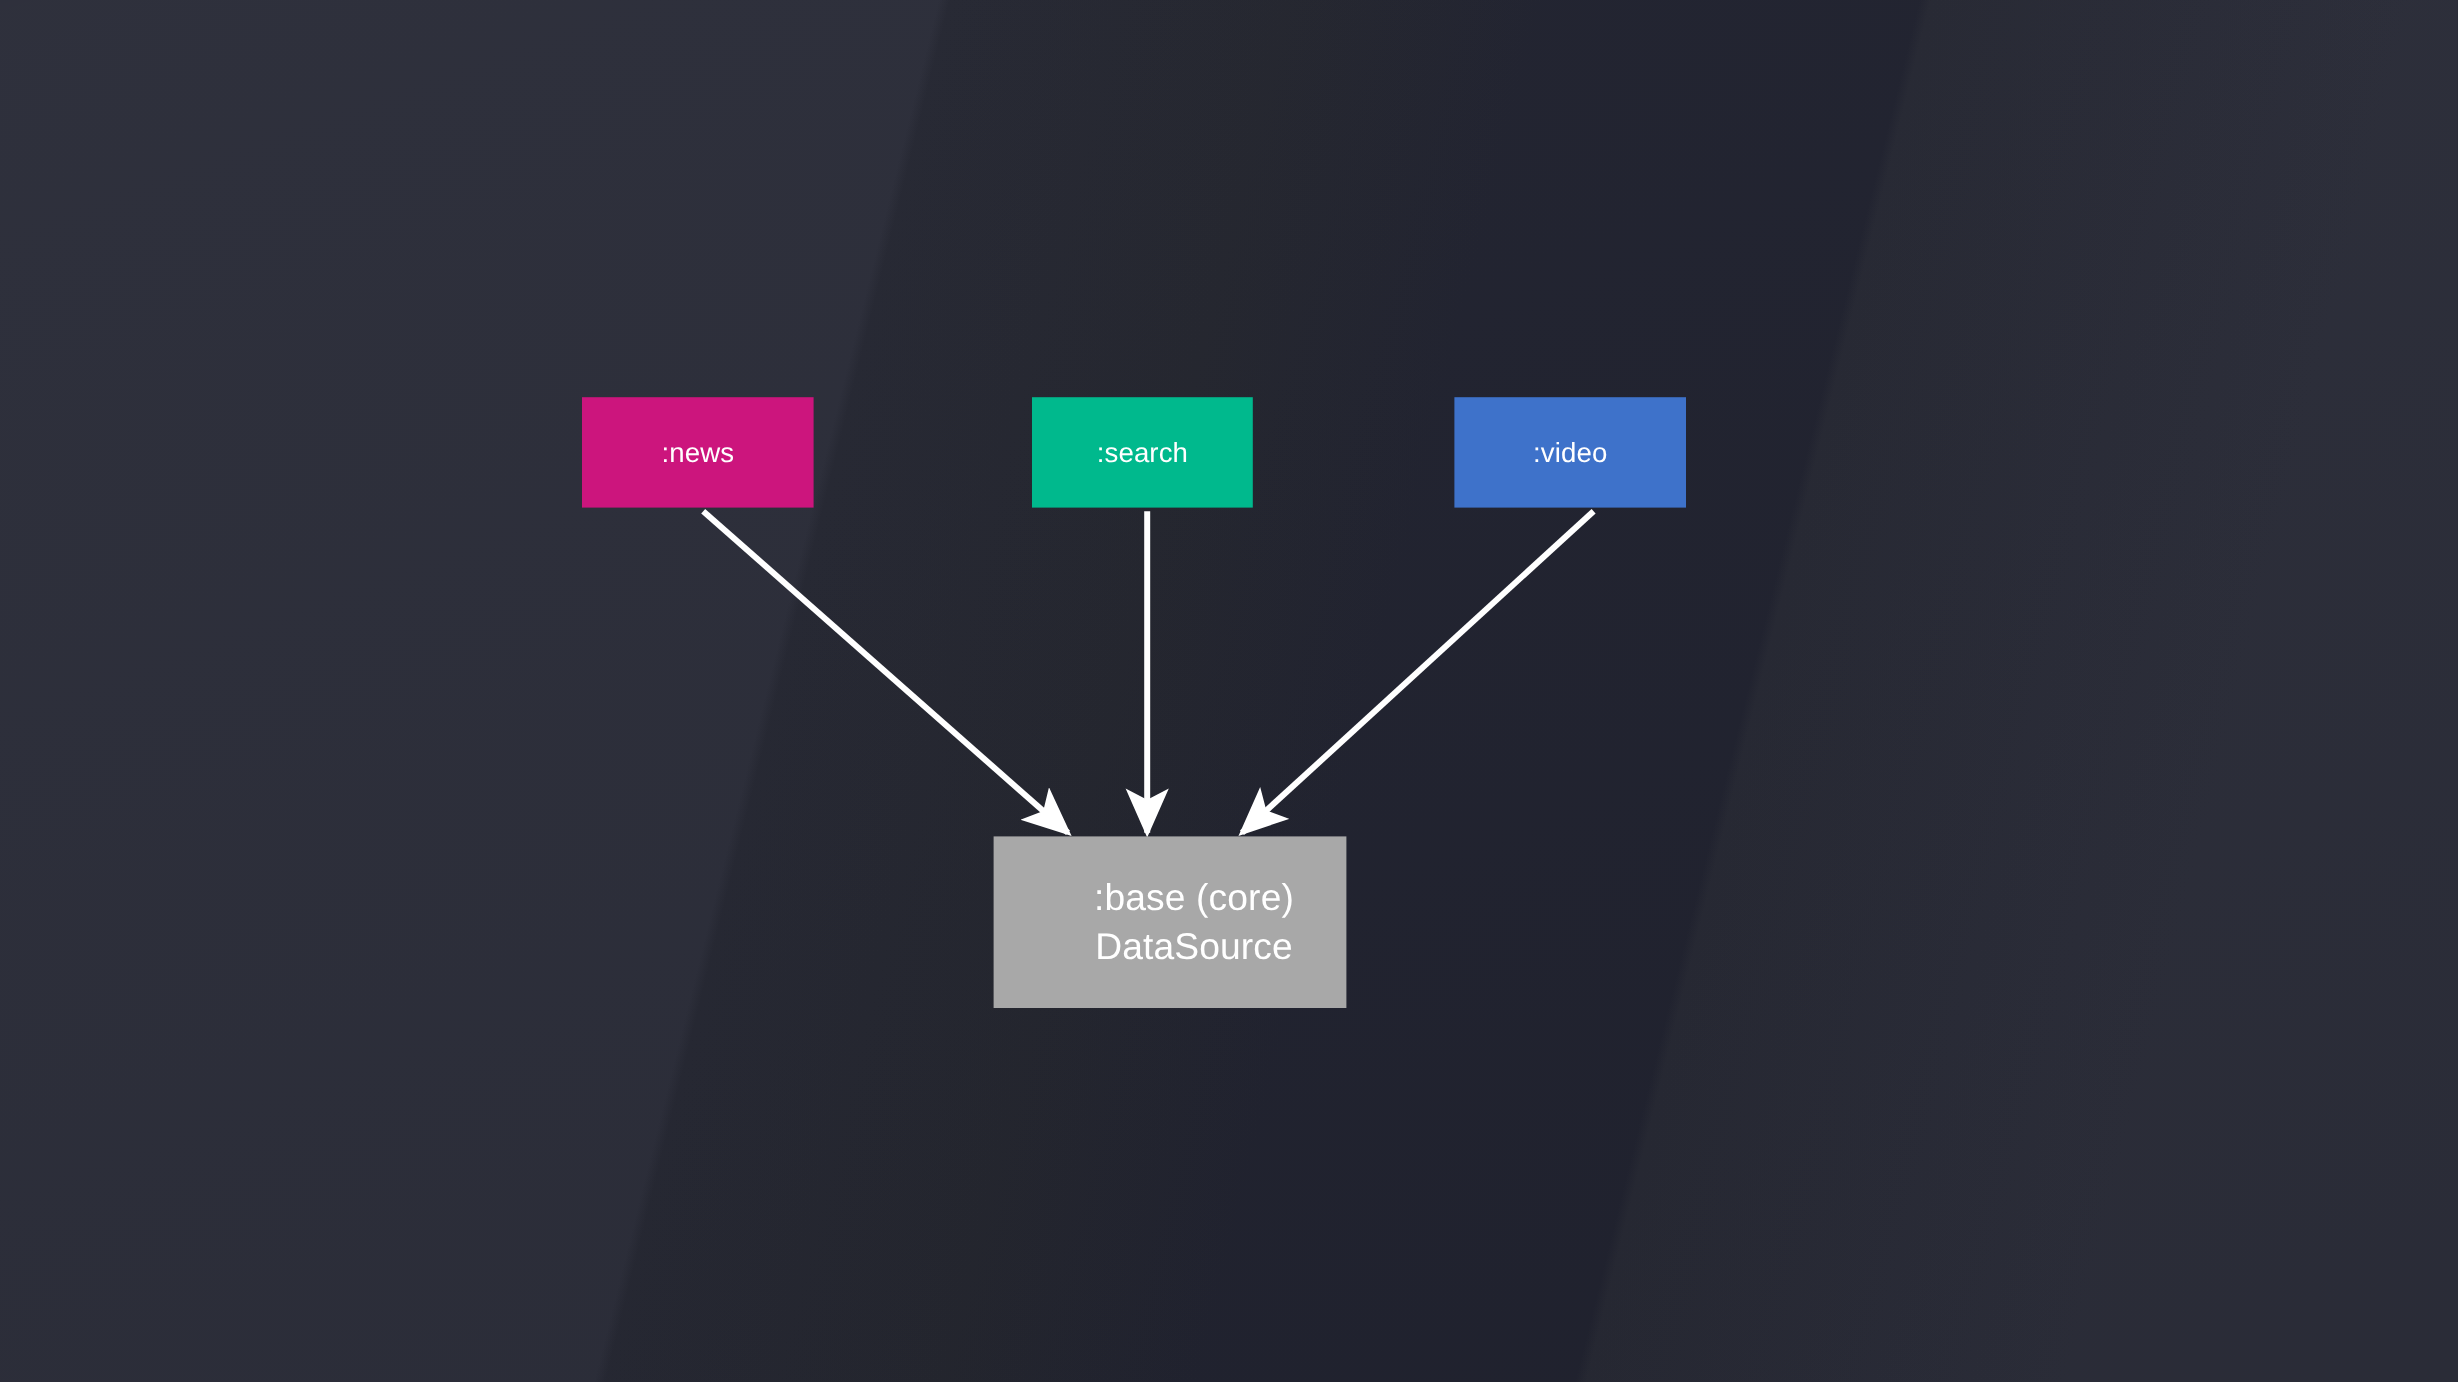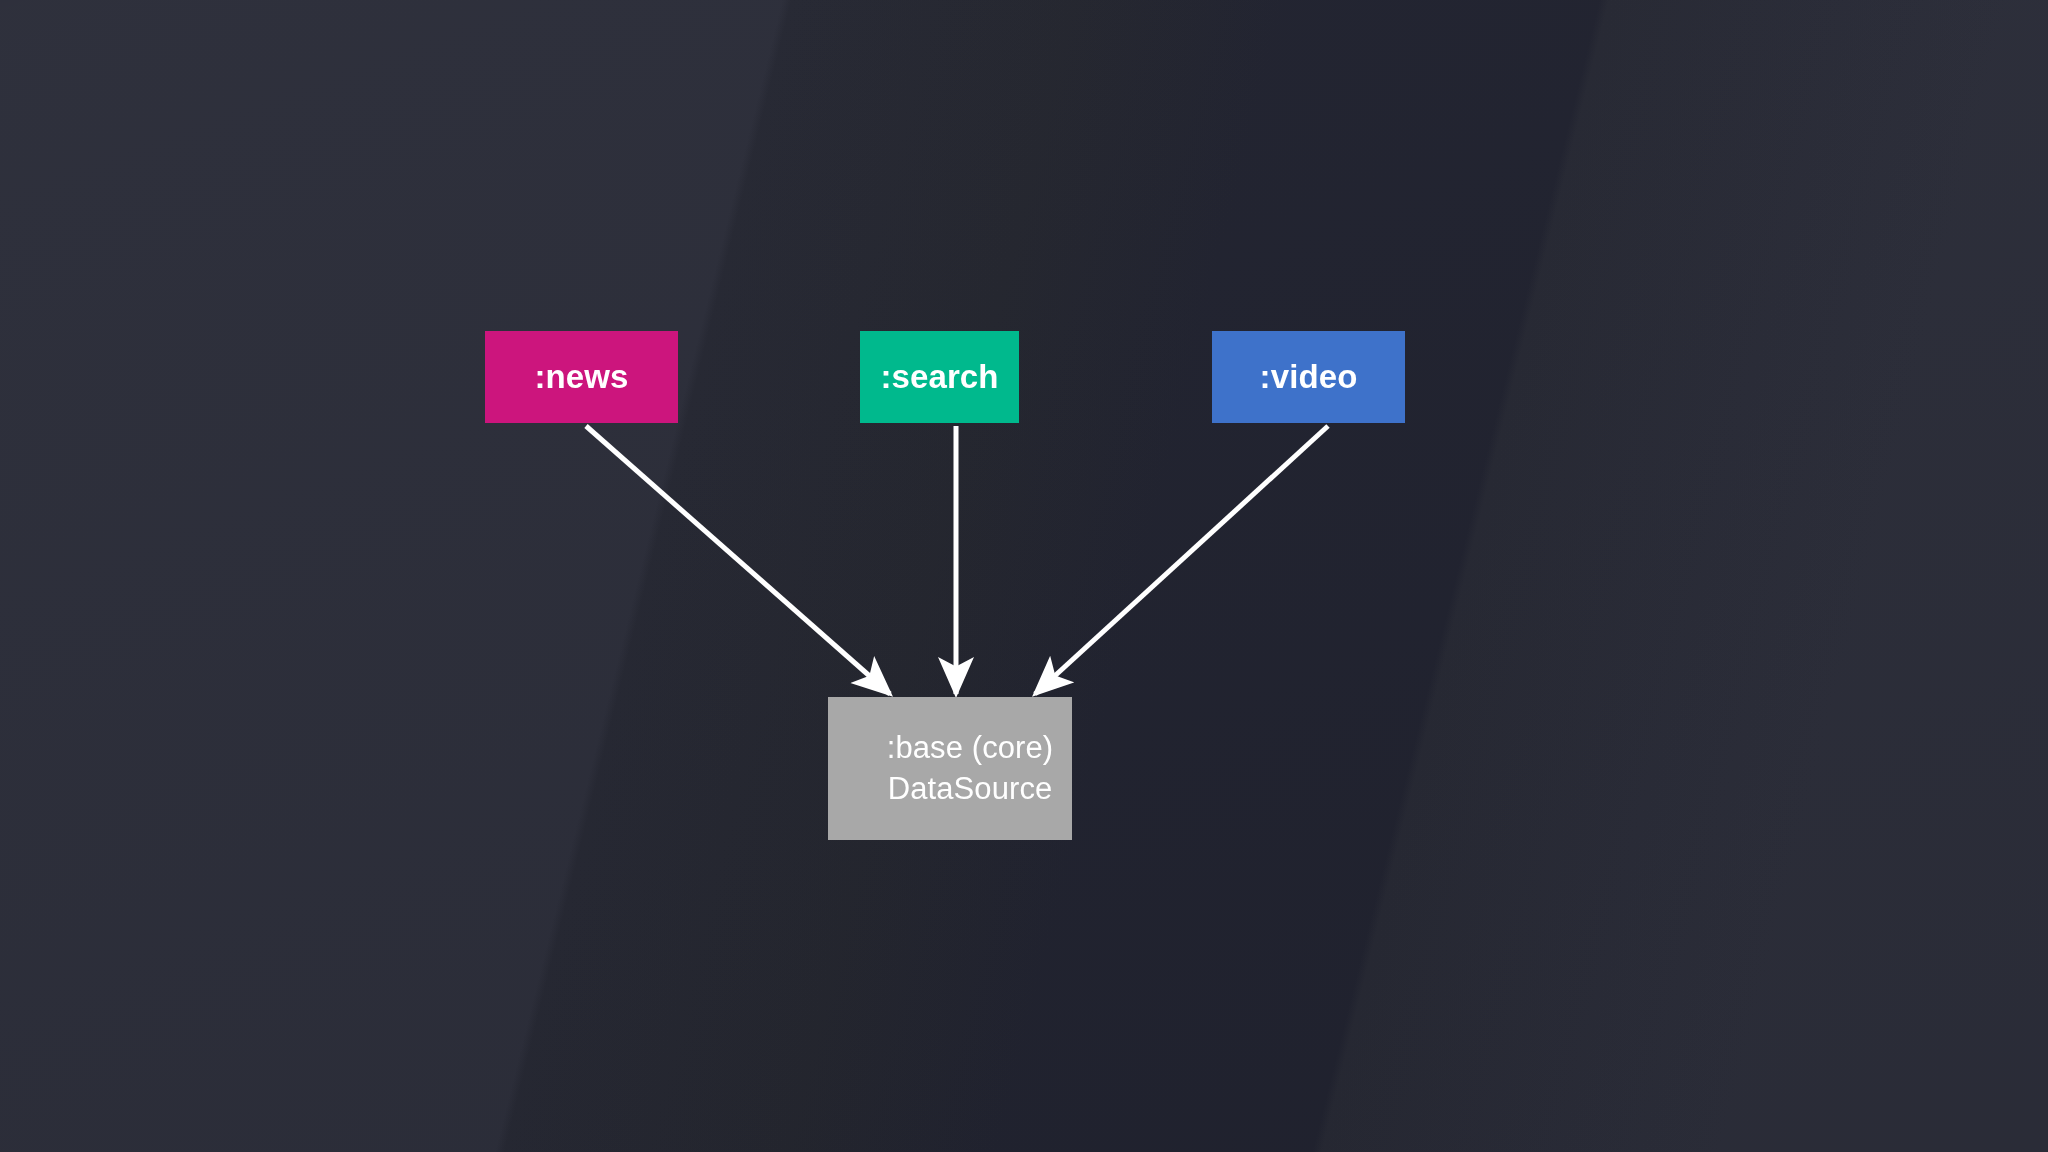--- a/index.html
+++ b/index.html
@@ -59,22 +59,22 @@
     color: #ffffff;
     text-align: center;
     line-height: 1.32;
     user-select: none;
   }
   .node .node-line {
     display: block;
     white-space: pre;
   }
   .node-module {
-    font-size: 33px;
-    font-weight: 700;
+    font-size: 23px;
+    font-weight: 400;
     letter-spacing: 0.1px;
     align-items: center;
   }
   .node-core {
     font-size: 31px;
     font-weight: 400;
     letter-spacing: 0.1px;
   }
 </style>
 </head>
@@ -93,26 +93,26 @@
 
     <line id="edge-0" stroke="#ffffff" stroke-width="5" marker-end="url(#arrowhead)" x1="586" y1="426" x2="890" y2="694"></line>
     <line id="edge-1" stroke="#ffffff" stroke-width="5" marker-end="url(#arrowhead)" x1="956" y1="426" x2="956" y2="694"></line>
     <line id="edge-2" stroke="#ffffff" stroke-width="5" marker-end="url(#arrowhead)" x1="1328" y1="426" x2="1035" y2="694"></line>
   </svg>
 
   <div class="node node-module" id="node-news" style="left: 485px; top: 331px; width: 193px; height: 92px; background: rgb(204, 21, 125); color: rgb(255, 255, 255);">
     <span class="node-line">:news</span>
   </div>
 
-  <div class="node node-module" id="node-search" style="left: 860px; top: 331px; width: 159px; height: 92px; background: rgb(0, 185, 141); color: rgb(255, 255, 255);">
+  <div class="node node-module" id="node-search" style="left: 860px; top: 331px; width: 184px; height: 92px; background: rgb(0, 185, 141); color: rgb(255, 255, 255);">
     <span class="node-line">:search</span>
   </div>
 
   <div class="node node-module" id="node-video" style="left: 1212px; top: 331px; width: 193px; height: 92px; background: rgb(62, 114, 202); color: rgb(255, 255, 255);">
     <span class="node-line">:video</span>
   </div>
 
-  <div class="node node-core" id="node-base" style="left: 828px; top: 697px; width: 244px; height: 143px; background: rgb(168, 168, 168); color: rgb(255, 255, 255); padding-left: 40px;">
+  <div class="node node-core" id="node-base" style="left: 828px; top: 697px; width: 294px; height: 143px; background: rgb(168, 168, 168); color: rgb(255, 255, 255); padding-left: 40px;">
     <span class="node-line">:base (core)</span>
     <span class="node-line">DataSource</span>
   </div>
 
 </div>
 
 </body></html>

